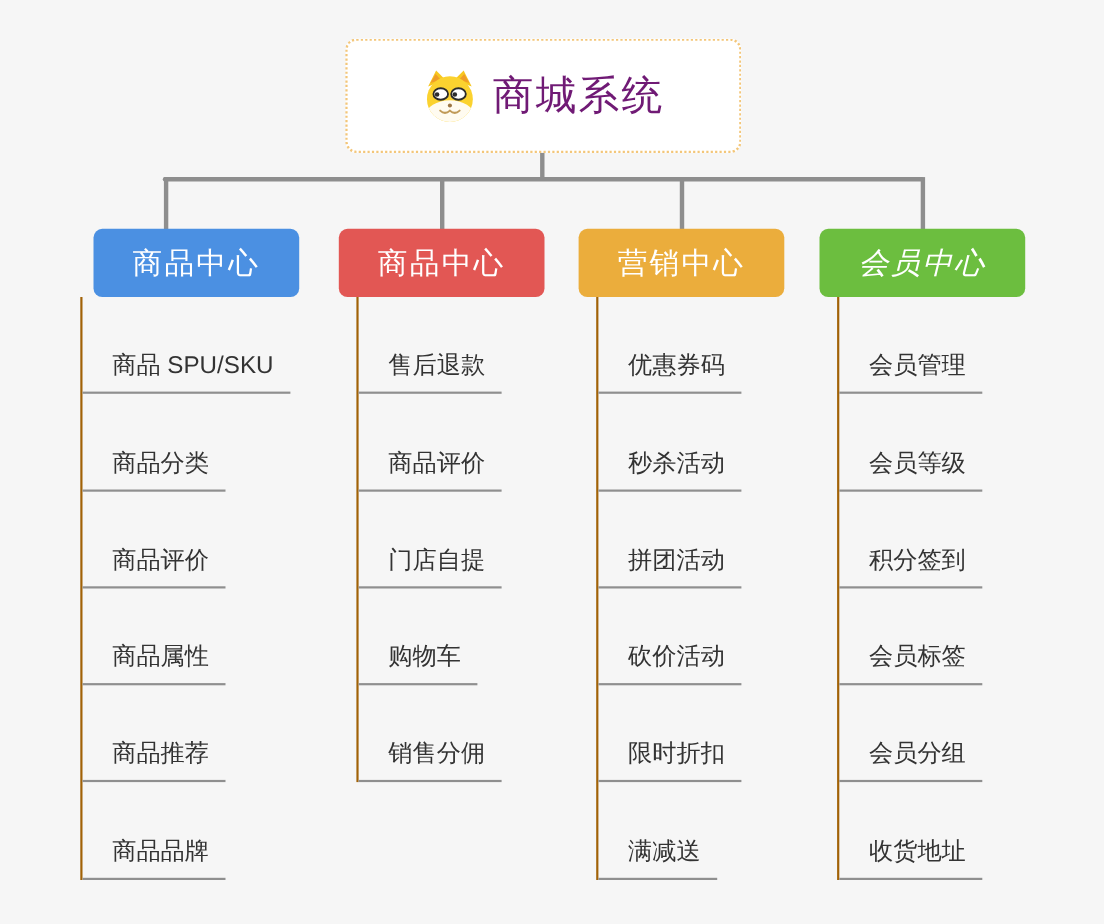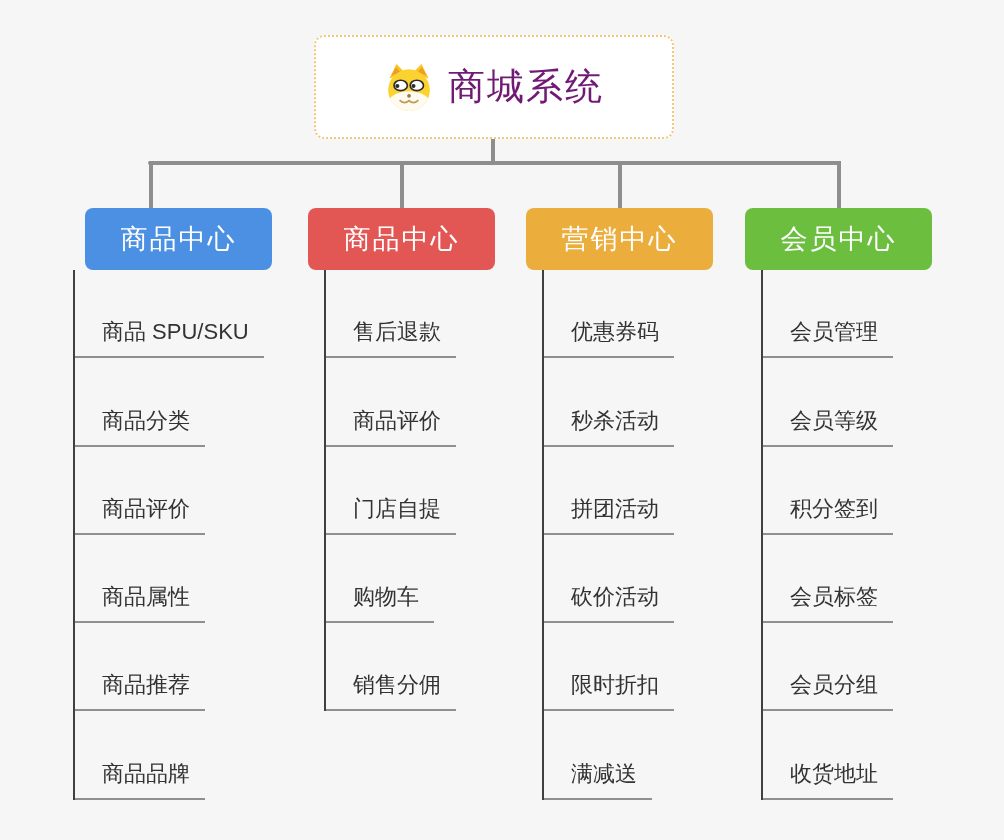--- a/index.html
+++ b/index.html
@@ -43,21 +43,21 @@
     display:flex;align-items:center;justify-content:center;
     z-index:2;
   }
   .branch-label{
     color:#ffffff;
     font-size:27px;
     letter-spacing:2px;
   }
   .leaves{
     position:absolute;top:109px;left:16px;
-    border-left:2px solid #404040;
+    border-left:2px solid #a16207;
   }
   .leaf-row{
     height:88.3px;
     display:flex;align-items:flex-end;
   }
   .leaf{
     display:inline-block;
     white-space:nowrap;
     font-size:22px;
     color:#333333;
@@ -169,21 +169,21 @@
           <div class="leaf-row">
     <span class="leaf">限时折扣</span>
   </div>
           <div class="leaf-row">
     <span class="leaf">满减送</span>
   </div>
         </div>
   </div>
       <div class="branch" style="left: 745px;">
     <div class="drop" style="left: 91.5px; background: rgb(142, 142, 142);"></div>
-    <div class="branch-header" style="background: rgb(108, 190, 63);">
+    <div class="branch-header" style="background: rgb(108, 190, 63); font-style: italic;">
       <span class="branch-label">会员中心</span>
     </div>
     <div class="leaves">
           <div class="leaf-row">
     <span class="leaf">会员管理</span>
   </div>
           <div class="leaf-row">
     <span class="leaf">会员等级</span>
   </div>
           <div class="leaf-row">

